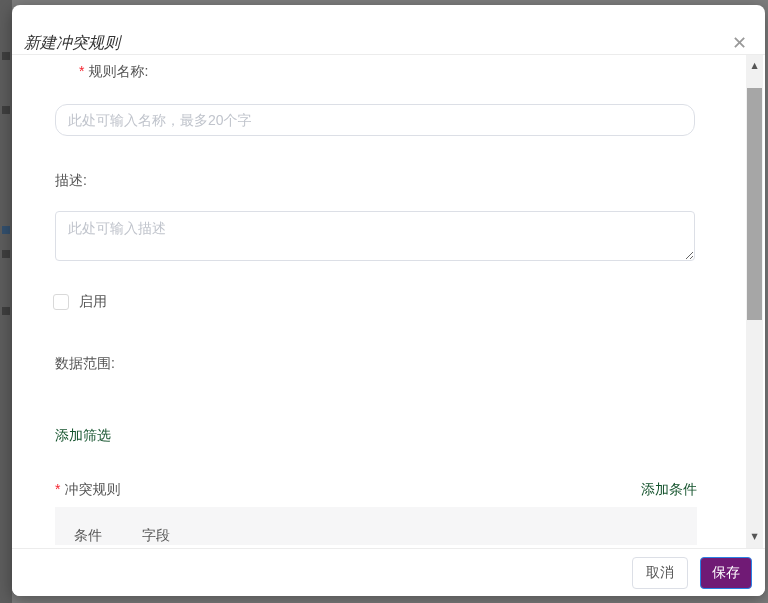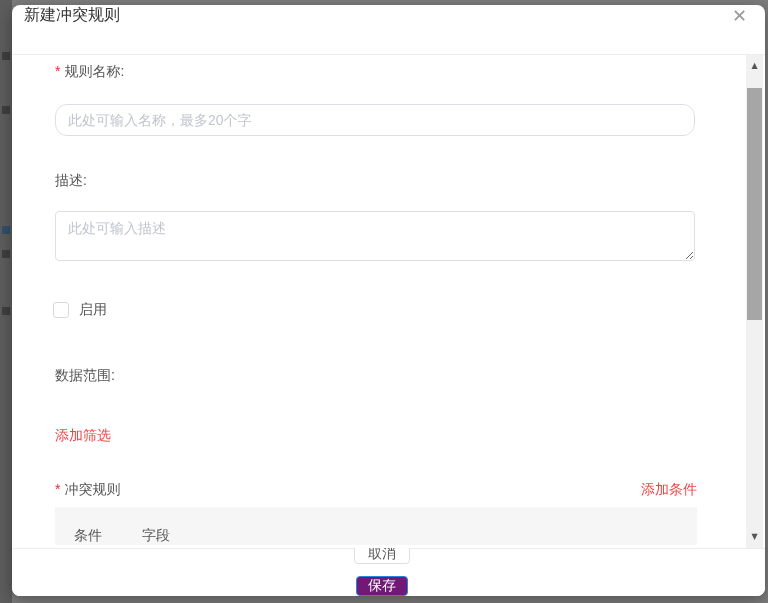--- a/index.html
+++ b/index.html
@@ -23,59 +23,59 @@
   .bg-mark.m4 { top: 250px; }
   .bg-mark.m5 { top: 307px; }
 
   .modal {
     position: absolute; left: 12px; top: 5px; width: 753px; height: 591px;
     background: #ffffff; border-radius: 8px; overflow: hidden;
     box-shadow: 0 4px 16px rgba(0,0,0,0.35);
   }
   .modal-header {
     position: relative; height: 50px; border-bottom: 1px solid #ececec;
-    display: flex; align-items: flex-start; padding: 0 16px 0 12px;
+    display: flex; align-items: flex-end; padding: 0 16px 0 12px; font-style: italic;
   }
   .modal-title { font-size: 16px; color: #333333; }
   .close-btn {
     margin-left: auto; font-size: 18px; color: #999999; cursor: pointer;
     line-height: 1; padding: 2px; font-family: "DejaVu Sans", sans-serif;
   }
 
   .modal-body { position: relative; height: 493px; background: #ffffff; overflow: hidden; }
 
   .field-label { position: absolute; left: 43px; font-size: 14px; color: #555555; }
   .required { color: #f5222d; margin-right: 4px; }
 
-  .lbl-rule-name { top: 8px; }
+  .lbl-rule-name { top: 8px; margin-left: 24px; }
   .name-input {
     position: absolute; left: 43px; top: 49px; width: 640px; height: 32px;
     border: 1px solid #dcdfe6; border-radius: 12px; padding: 0 12px;
     font-size: 14px; color: #333; outline: none;
     font-family: "Liberation Sans", "DejaVu Sans", sans-serif;
   }
   .lbl-desc { top: 117px; }
   .desc-textarea {
     position: absolute; left: 43px; top: 156px; width: 640px; height: 50px;
     border: 1px solid #dcdfe6; border-radius: 4px; padding: 8px 12px;
     font-size: 14px; color: #333; outline: none; resize: both;
     font-family: "Liberation Sans", "DejaVu Sans", sans-serif;
   }
   input::placeholder, textarea::placeholder { color: #c0c4cc; opacity: 1; }
 
-  .enable-row { position: absolute; left: 41px; top: 246px; display: flex; align-items: center; }
+  .enable-row { position: absolute; left: 41px; top: 238px; display: flex; align-items: center; }
   .checkbox {
     width: 16px; height: 16px; border: 1px solid #d9d9d9; border-radius: 3px;
     background: #fff; cursor: pointer;
   }
   .checkbox-label { margin-left: 10px; font-size: 14px; color: #555555; }
 
-  .lbl-scope { top: 312px; }
+  .lbl-scope { top: 300px; }
 
-  .link { font-size: 14px; color: #ef4444; cursor: pointer; text-decoration: none; }
+  .link { font-size: 14px; color: #14532d; cursor: pointer; text-decoration: none; }
   .add-filter { position: absolute; left: 43px; top: 372px; }
 
   .conflict-row {
     position: absolute; left: 43px; top: 426px; width: 642px;
     display: flex; align-items: center; justify-content: space-between;
   }
   .conflict-label { font-size: 14px; color: #555555; }
 
   .rule-table-header {
     position: absolute; left: 43px; top: 452px; width: 642px; height: 38px;
@@ -97,21 +97,21 @@
   .scroll-up { top: 0; }
   .scroll-down { bottom: 2px; }
   .scroll-thumb {
     position: absolute; left: 1px; top: 33px; width: 15px; height: 232px;
     background: #a6a6a6; cursor: pointer;
   }
 
   .modal-footer {
     height: 48px; border-top: 1px solid #ececec;
     display: flex; align-items: center; justify-content: flex-end;
-    gap: 12px; padding-right: 13px; background: #fff; flex-direction: column;
+    gap: 12px; padding-right: 13px; background: #fff;
   }
   .btn {
     height: 32px; border-radius: 4px; font-size: 14px; cursor: pointer;
     display: inline-flex; align-items: center; justify-content: center;
     font-family: "Liberation Sans", "DejaVu Sans", sans-serif;
   }
   .btn-cancel {
     width: 56px; background: #ffffff; border: 1px solid #dcdfe6; color: #555555;
   }
   .btn-save {

